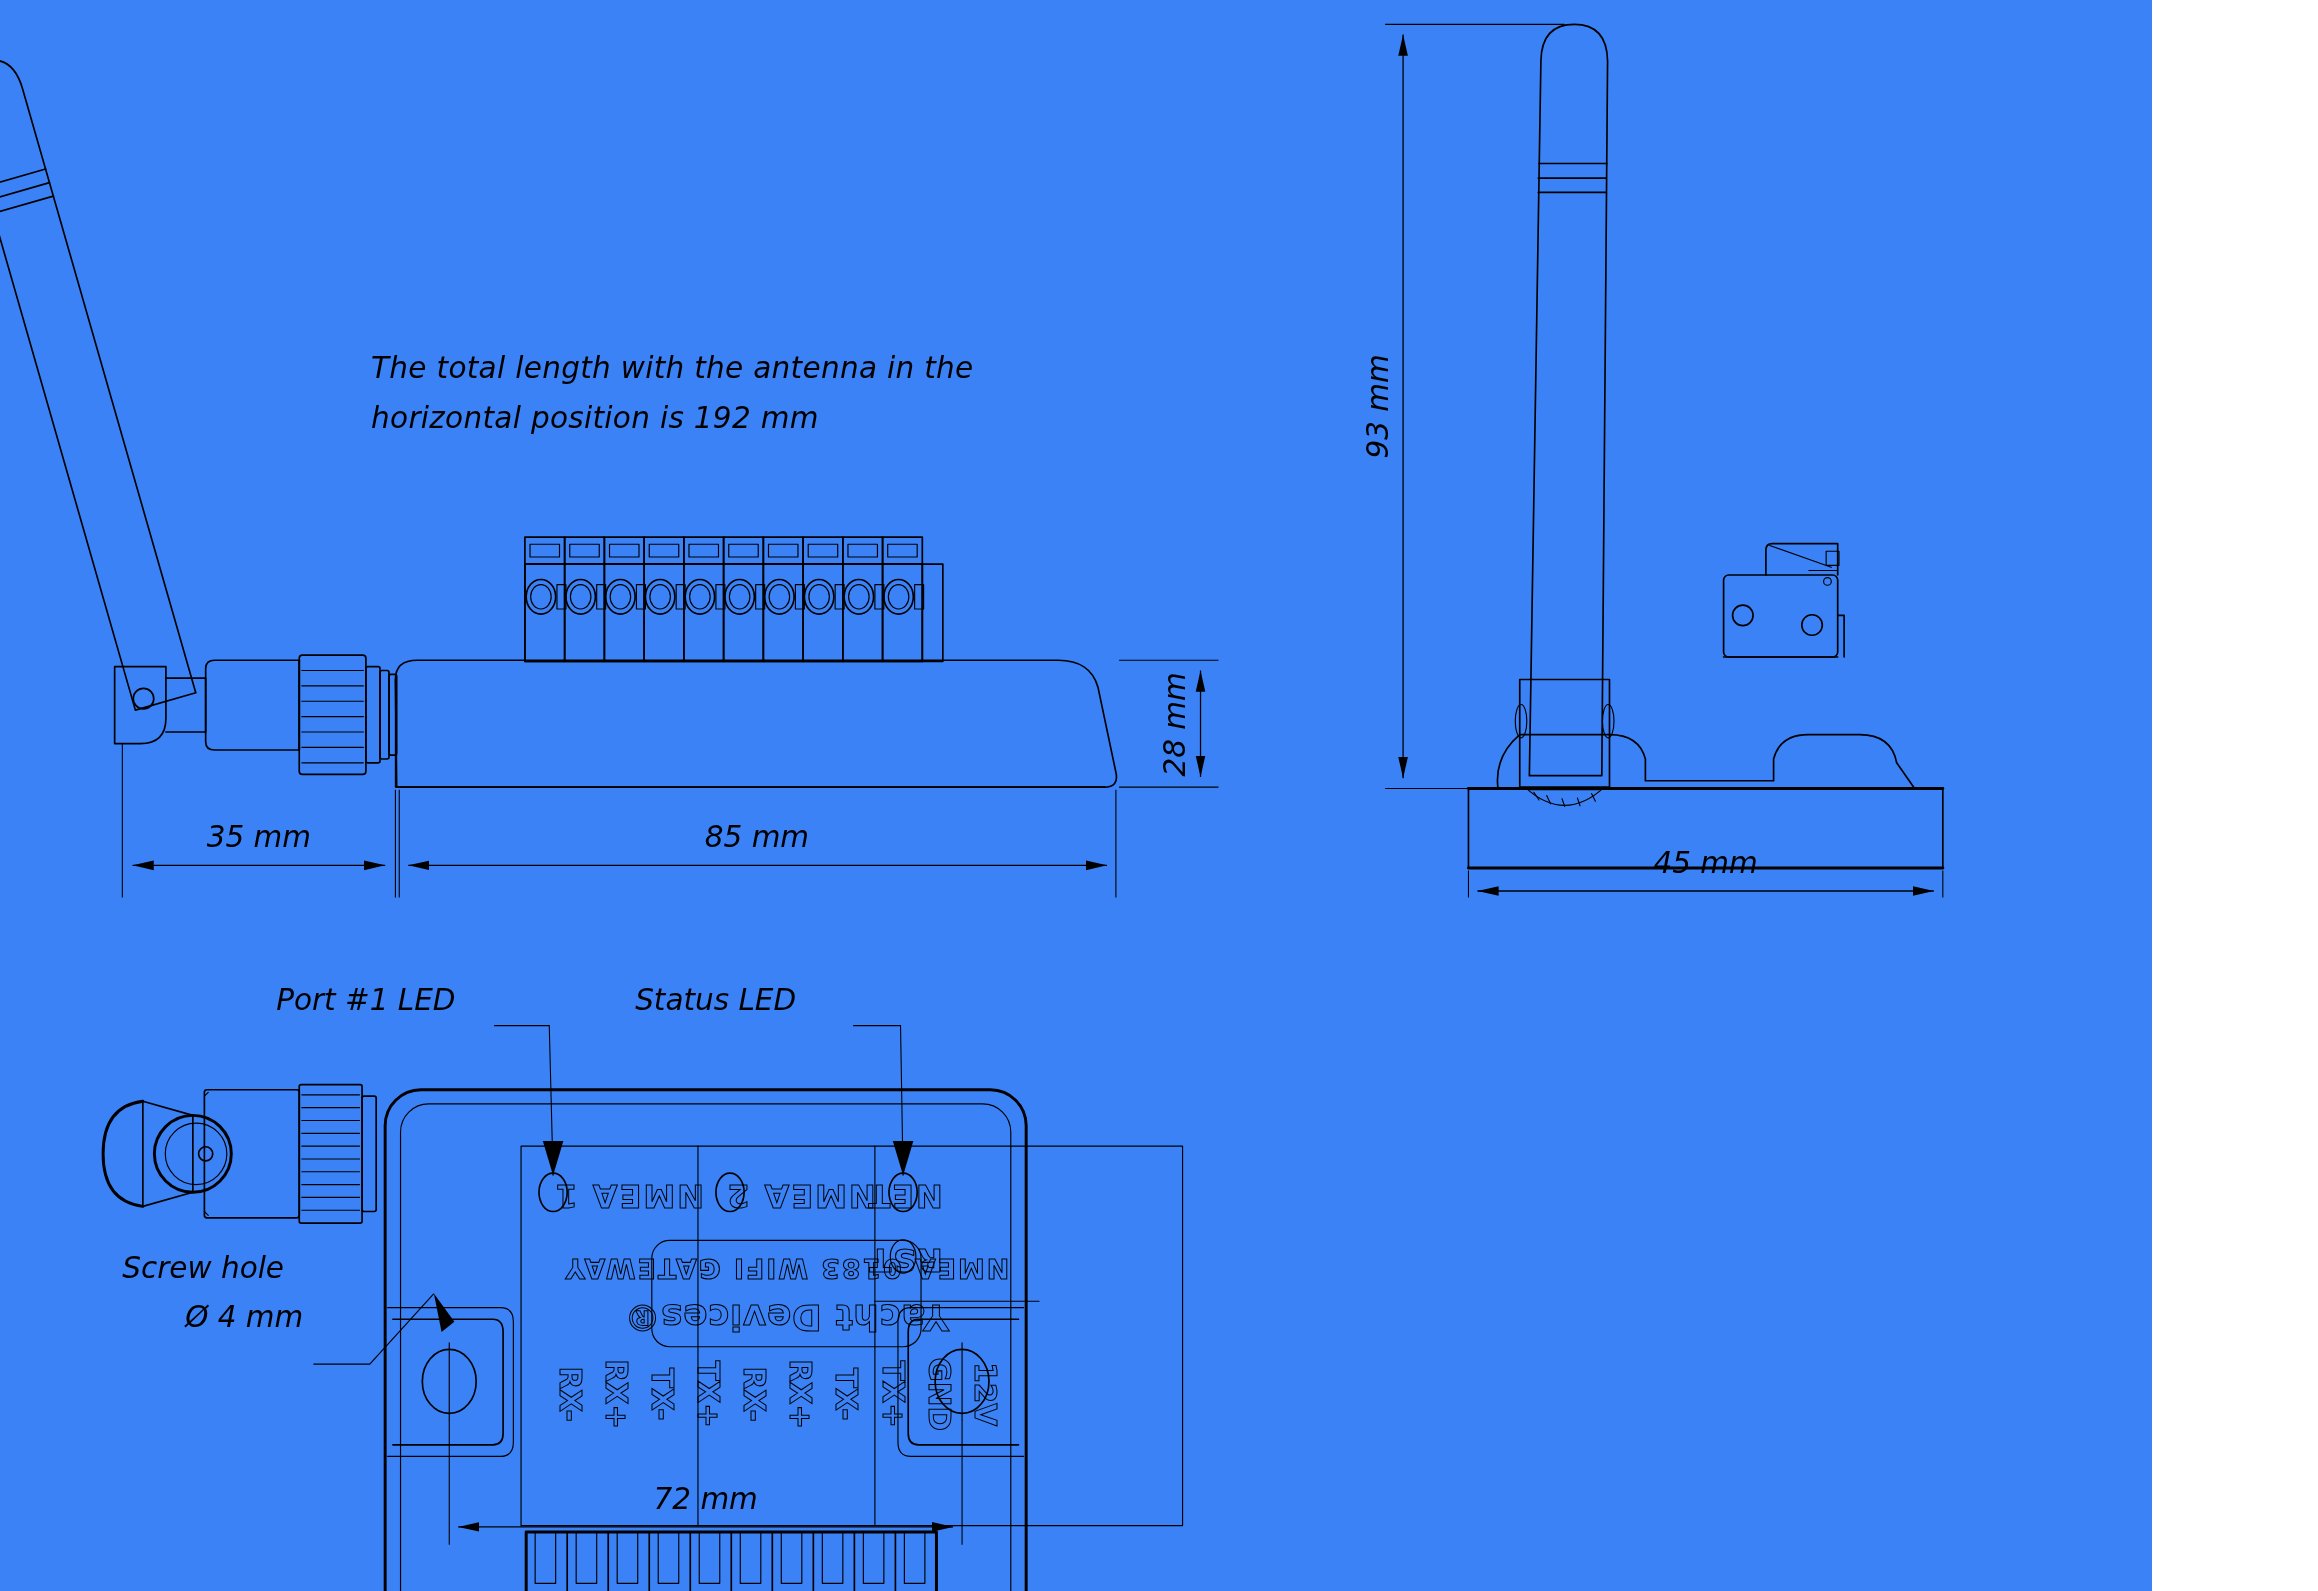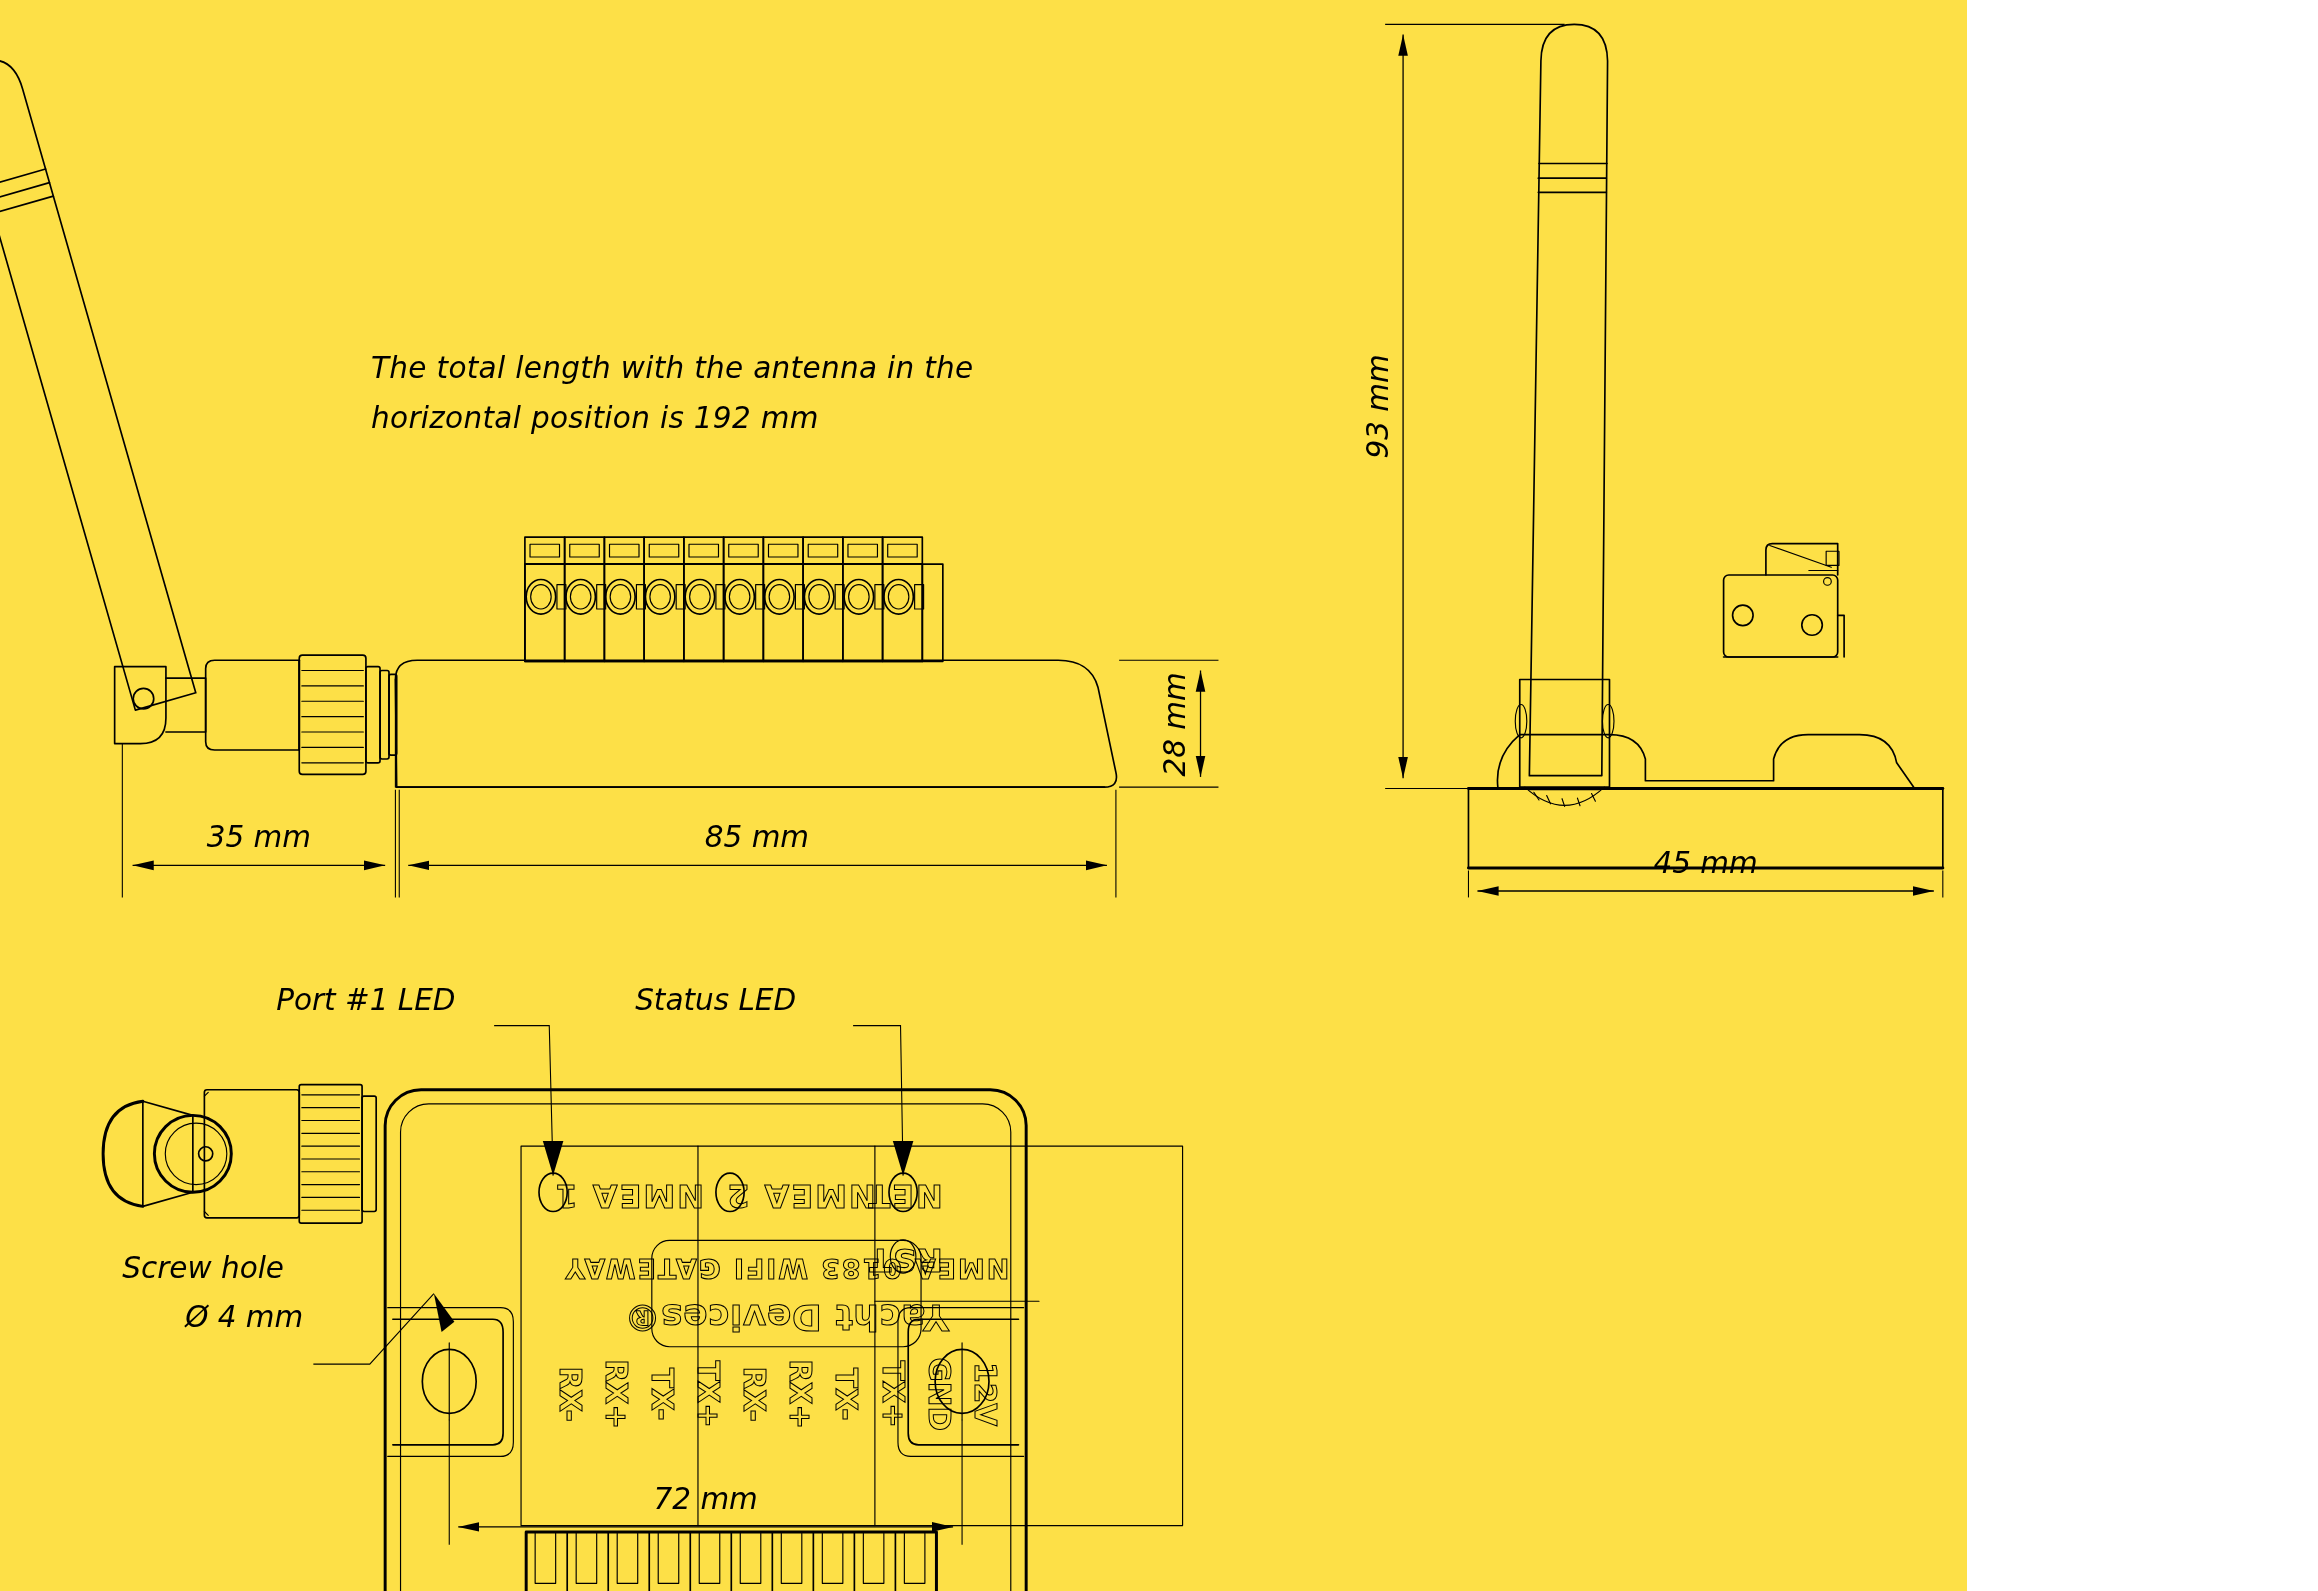--- a/index.html
+++ b/index.html
@@ -1,18 +1,18 @@
 <!DOCTYPE html>
 <html style="font-size:10.3px"><head>
 <meta charset="utf-8">
 <style>
   html,body{margin:0;padding:0;background:#ffffff;}
   body{width:2319px;height:1591px;overflow:hidden;
        font-family:"DejaVu Sans Condensed","Liberation Sans",sans-serif;}
-  #sheet{position:relative;width:1967px;height:1591px;background:#fde047;}
+  #sheet{position:relative;width:2152px;height:1591px;background:#3b82f6;}
   svg{display:block;}
   .ln{fill:none;stroke:#000;stroke-width:2.6;stroke-linecap:round;stroke-linejoin:round;}
   .lnT{fill:none;stroke:#000;stroke-width:1.8;stroke-linecap:round;stroke-linejoin:round;}
   .lnH{fill:none;stroke:#000;stroke-width:4.6;stroke-linecap:round;stroke-linejoin:round;}
   .dim{fill:none;stroke:#000;stroke-width:2.0;stroke-linecap:butt;}
   .ext{fill:none;stroke:#000;stroke-width:1.7;stroke-linecap:butt;}
   .ar{fill:#000;stroke:none;}
   .tx{font-family:"DejaVu Sans","Liberation Sans",sans-serif;
       font-style:italic;font-weight:400;fill:#000;white-space:pre;}
   .note{font-size:46px;letter-spacing:0.5px;}

